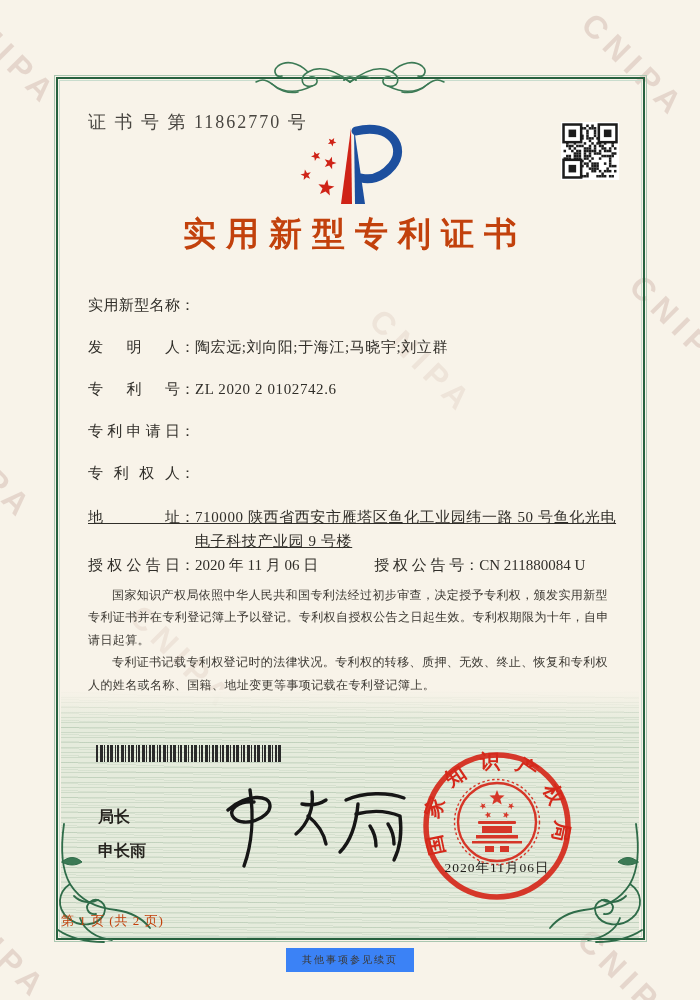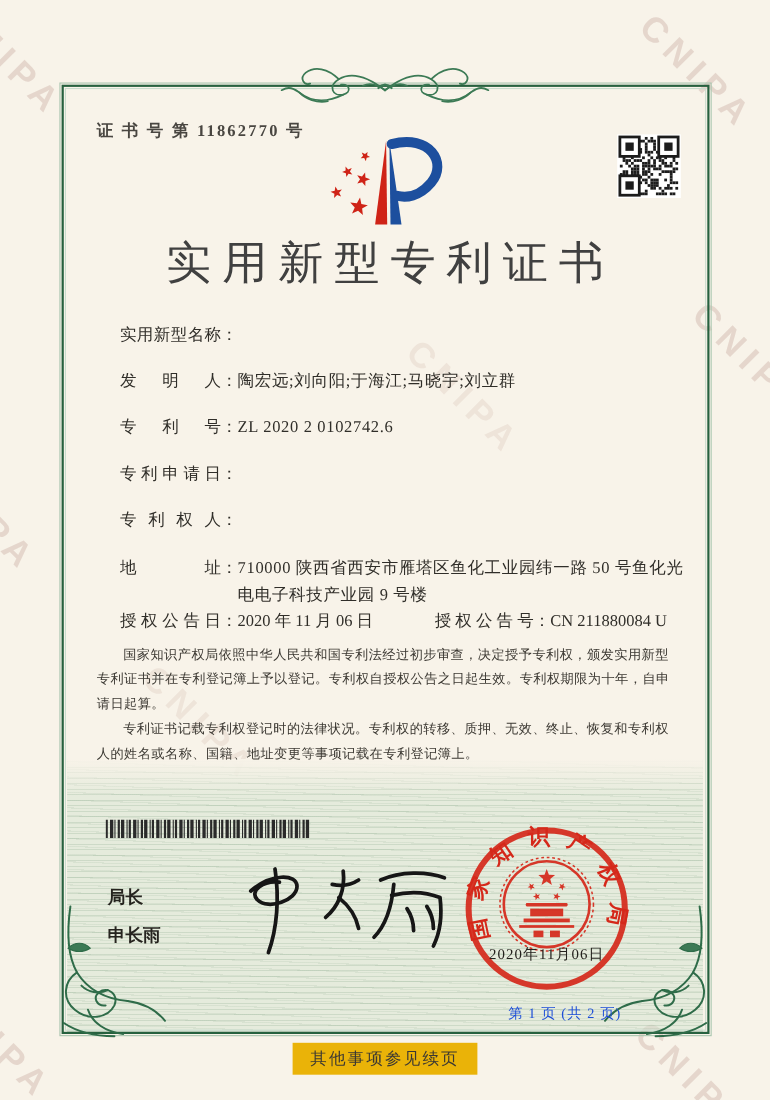--- a/index.html
+++ b/index.html
@@ -42,66 +42,66 @@
       repeating-linear-gradient(2deg, rgba(96,140,104,0.10) 0px, rgba(96,140,104,0.10) 1px, transparent 1px, transparent 7px);
   }
   .wave-band::before{
     content:"";position:absolute;left:0;top:0;right:0;height:34px;
     background:linear-gradient(#f8f3e9, rgba(248,243,233,0));
   }
   .ornament{position:absolute;pointer-events:none;}
   
   .cert-no{
     position:absolute;left:88px;top:110px;
-    font-size:15px;letter-spacing:2px;color:#494641;font-weight:bold;
+    font-size:18px;letter-spacing:2px;color:#494641;
   }
   .logo{position:absolute;left:285px;top:108px;}
   .qr{position:absolute;left:561px;top:122px;}
   .title{
     position:absolute;left:61px;top:212px;width:578px;text-align:center;
-    font-size:41px;font-weight:normal;letter-spacing:10px;text-indent:10px;
-    color:#404040;
+    font-size:33px;font-weight:bold;letter-spacing:10px;text-indent:10px;
+    color:#c2410c;
   }
   
   .fields{position:absolute;left:88px;top:295px;width:534px;font-size:15px;color:#302e29;}
-  .frow{line-height:20px;margin-bottom:22px;display:flex;margin-left:21px;}
+  .frow{line-height:20px;margin-bottom:22px;display:flex;}
   .flabel{
     display:inline-block;width:92px;flex:0 0 92px;
     text-align:justify;text-align-last:justify;
   }
   .fcolon{flex:0 0 auto;}
   .fvalue{flex:1 1 auto;letter-spacing:0.6px;}
-  .frow.addr{line-height:24px;margin-bottom:2px;}
+  .frow.addr{line-height:24px;margin-bottom:2px;text-decoration:underline;}
   .frow.grant .g2{margin-left:56px;display:flex;font-family:Liberation Serif, serif;}
   .frow.grant .g2 .flabel{width:90px;flex-basis:90px;}
   
   .body-text{
     position:absolute;left:88px;top:584px;width:526px;
     font-size:12px;line-height:22.4px;color:#3b3832;letter-spacing:0.4px;
   }
   .body-text p{margin:0;text-indent:2em;}
   
   .barcode{position:absolute;left:96px;top:745px;}
   .officer{
     position:absolute;left:98px;top:800px;
     font-family:Liberation Sans, sans-serif;
     font-size:16px;font-weight:600;color:#26241f;line-height:34px;
   }
   .signature{position:absolute;left:200px;top:778px;}
   .seal{position:absolute;left:419px;top:750px;}
   .page-num{
-    position:absolute;left:61px;top:912px;width:504px;text-align:right;
-    font-size:13px;color:#1d4ed8;letter-spacing:1px;
+    position:absolute;left:61px;top:912px;width:504px;text-align:left;
+    font-size:13px;color:#c2410c;letter-spacing:1px;
   }
   .footer-note{
     position:absolute;left:0;top:948px;width:700px;text-align:center;
   }
   .footer-note span{
-    display:inline-block;background:#eab308;padding:5px 16px;
-    font-size:15px;color:#3b3833;letter-spacing:2px;
+    display:inline-block;background:#3b82f6;padding:5px 16px;
+    font-size:10px;color:#3b3833;letter-spacing:2px;
   }
 </style>
 </head>
 <body>
 
 <div class="page">
 
   <span class="wm wm1">CNIPA</span>
   <span class="wm wm2">CNIPA</span>
   <span class="wm wm3">CNIPA</span>

